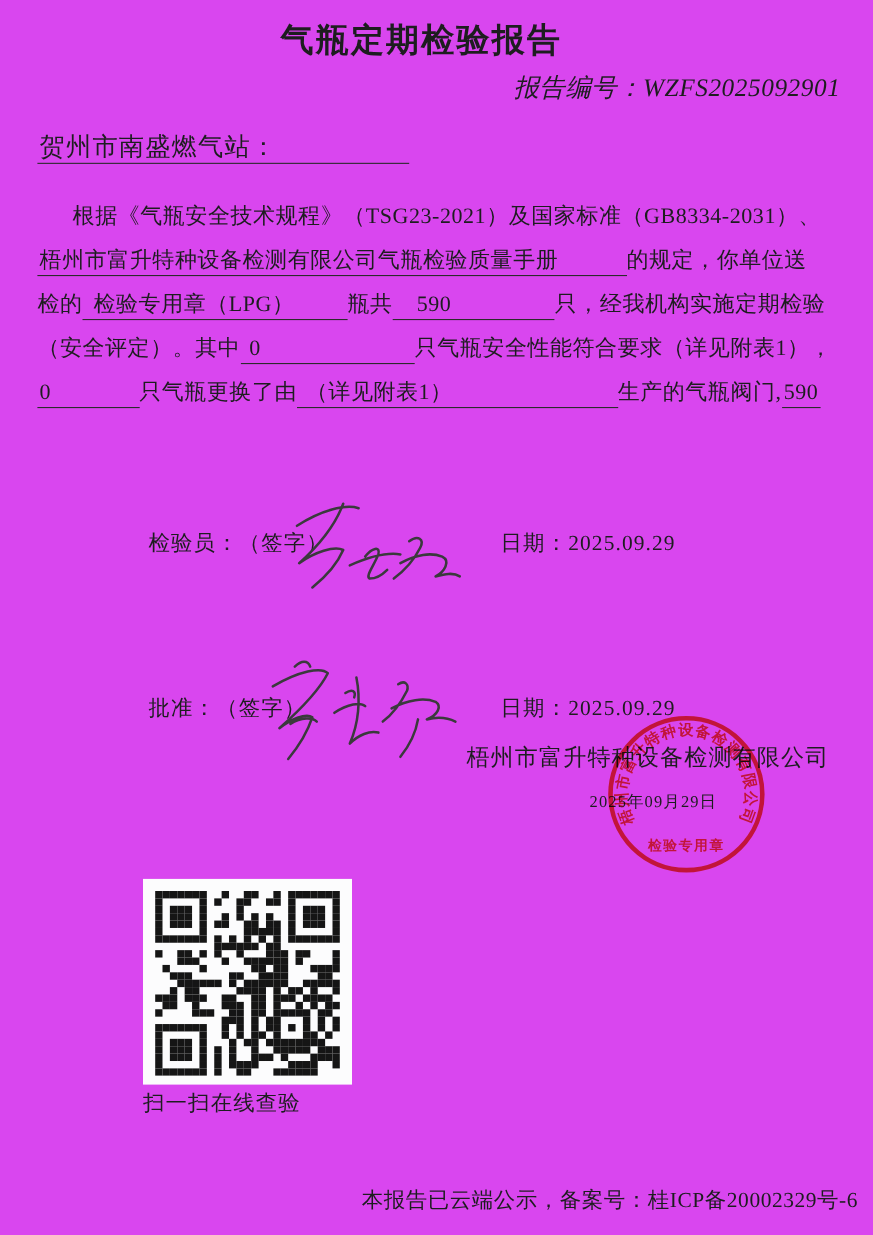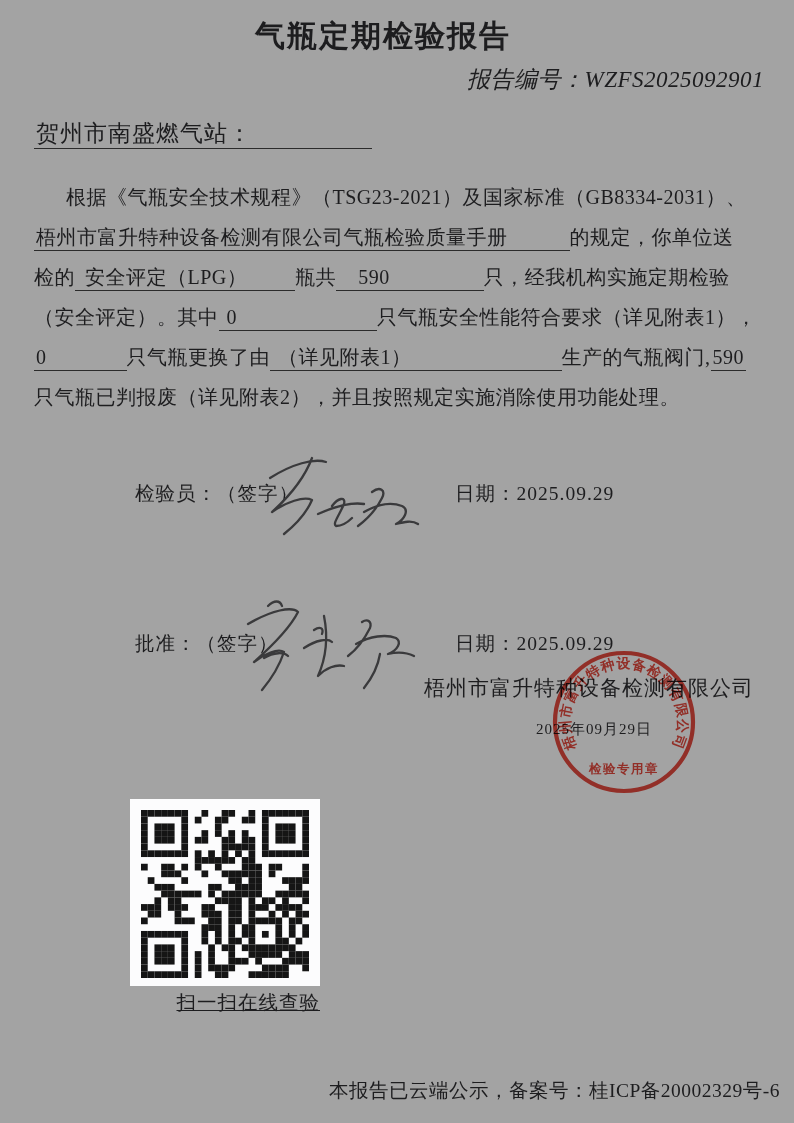--- a/index.html
+++ b/index.html
@@ -1,19 +1,19 @@
 <!DOCTYPE html>
 <html><head>
 <meta charset="utf-8">
 <style>
   html,body{margin:0;padding:0;}
   .page{
     position:relative;
     width:794px;height:1123px;
-    background:#a3a3a3;
+    background:#d946ef;
     color:#1d1d1f;
     font-family:"Liberation Serif","DejaVu Serif",serif;
     overflow:hidden;
   }
   .title{
     position:absolute;left:0;top:16px;width:794px;
     text-align:center;transform:translateX(-14px);
     font-size:30px;font-weight:bold;letter-spacing:2px;margin:0;
   }
   .report-no{
@@ -45,45 +45,44 @@
   .stamp{position:absolute;left:544px;top:642px;width:160px;height:160px;opacity:.93;mix-blend-mode:multiply;}
   .stamp .ring-text{fill:#e23b2f;font-weight:bold;letter-spacing:1px;}
   .stamp .bottom-text{fill:#e23b2f;font-weight:bold;text-anchor:middle;letter-spacing:1.5px;}
   .qr-box{
     position:absolute;left:130px;top:799px;width:190px;height:187px;
     background:#fcfcfd;
   }
   .qr-box svg{position:absolute;left:11px;top:11px;}
   .qr-caption{
     position:absolute;left:130px;top:989px;width:190px;
-    text-align:right;font-size:19.5px;letter-spacing:1px;text-decoration:underline;
+    text-align:left;font-size:19.5px;letter-spacing:1px;
   }
   .footer{
     position:absolute;right:14px;top:1077px;
     font-size:19.5px;letter-spacing:.5px;
   }
 </style>
 </head>
 <body>
 
 <div class="page">
 
   <h1 class="title">气瓶定期检验报告</h1>
 
   <div class="report-no"><span>报告编号：</span><span>WZFS2025092901</span></div>
 
   <div class="addressee"><span class="blank"><span>贺州市南盛燃气站：</span><span class="pad" style="width:118px"></span></span></div>
 
   <div class="body">
       <div class="line"><span class="indent"></span><span>根据《气瓶安全技术规程》（TSG23-2021）及国家标准（GB8334-2031）、</span></div>
       <div class="line"><span class="blank"><span>梧州市富升特种设备检测有限公司气瓶检验质量手册</span><span class="pad" style="width: 60px;"></span></span><span>的规定，你单位送</span></div>
-      <div class="line"><span>检的</span><span class="blank"><span class="pad" style="width: 8px;"></span><span>安全评定（LPG）</span><span class="pad" style="width: 46px;"></span></span><span>瓶共</span><span class="blank"><span class="pad" style="width: 20px;"></span><span>590</span><span class="pad" style="width: 92px;"></span></span><span>只，经我机构实施定期检验</span></div>
+      <div class="line"><span>检的</span><span class="blank"><span class="pad" style="width: 8px;"></span><span>检验专用章（LPG）</span><span class="pad" style="width: 46px;"></span></span><span>瓶共</span><span class="blank"><span class="pad" style="width: 20px;"></span><span>590</span><span class="pad" style="width: 92px;"></span></span><span>只，经我机构实施定期检验</span></div>
       <div class="line"><span>（安全评定）。其中</span><span class="blank"><span class="pad" style="width: 6px;"></span><span>0</span><span class="pad" style="width: 138px;"></span></span><span>只气瓶安全性能符合要求（详见附表1），</span></div>
       <div class="line"><span class="blank"><span>0</span><span class="pad" style="width: 78px;"></span></span><span>只气瓶更换了由</span><span class="blank"><span class="pad" style="width: 6px;"></span><span>（详见附表1）</span><span class="pad" style="width: 148px;"></span></span><span>生产的气瓶阀门,</span><span class="blank"><span>590</span></span></div>
-      <div class="line"><span>只气瓶已判报废（详见附表2），并且按照规定实施消除使用功能处理。</span></div>
     </div>
 
   <span class="sig-label" style="left:135px;top:480px">检验员：（签字）</span>
   <svg class="sig-svg" style="left:248px;top:452px" width="175" height="95" viewBox="0 0 175 95">
     <path d="M22,26 C44,12 66,6 78,10"></path>
     <path d="M64,6 C58,22 44,42 24,60 C38,50 56,44 64,48 C58,62 46,74 36,82"></path>
     <path d="M84,54 C90,46 98,44 96,52 C92,62 84,72 88,74 C94,74 100,70 104,66 M70,62 C88,54 104,50 116,52"></path>
     <path d="M124,40 C132,34 138,38 134,46 C128,58 118,68 110,74 M116,60 C130,52 144,50 154,54 C162,58 156,68 148,72 C156,70 164,68 170,72"></path>
   </svg>
   <span class="sig-date" style="left:455px;top:480px"><span>日期：</span><span>2025.09.29</span></span>

